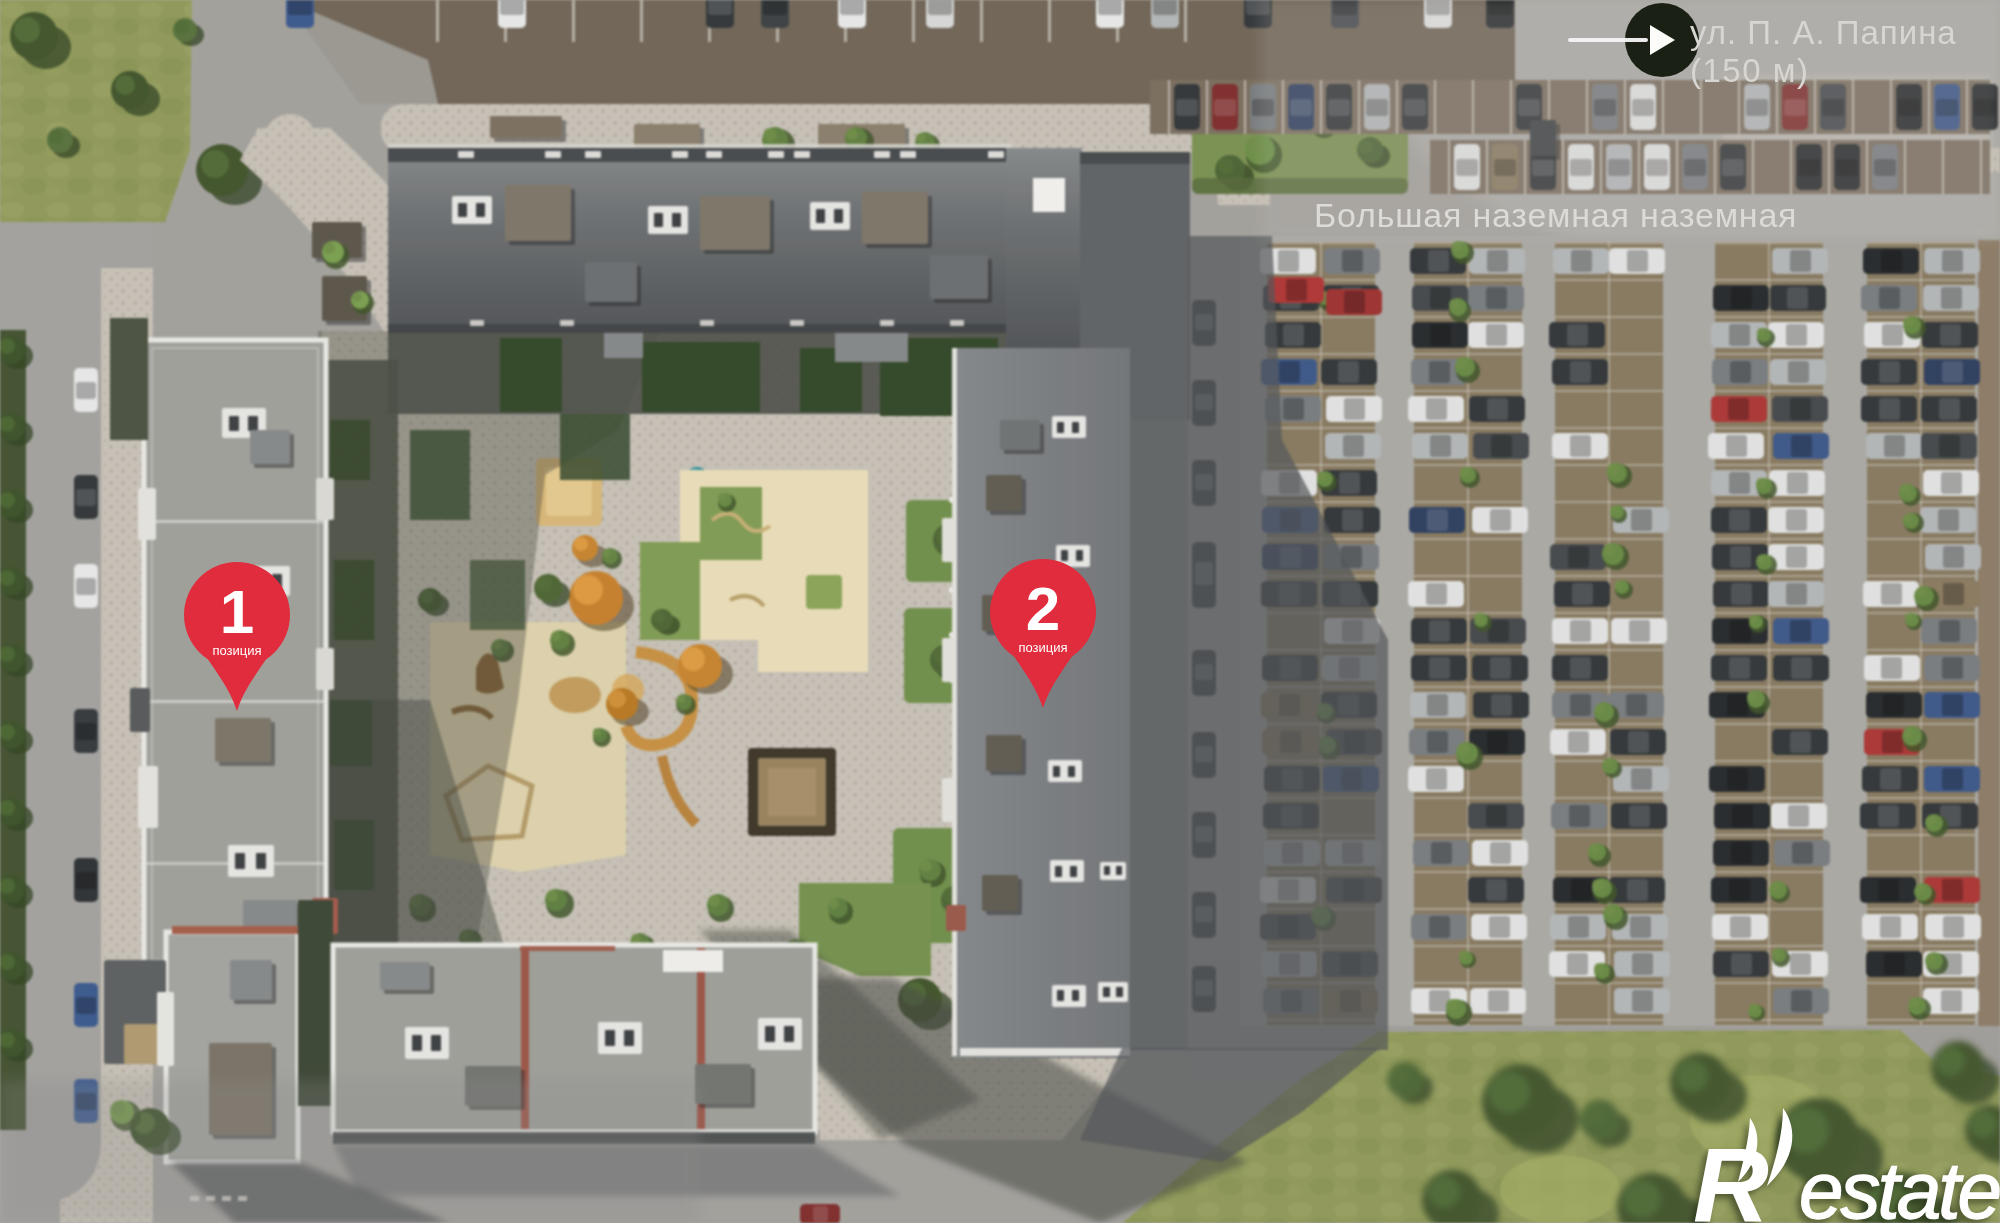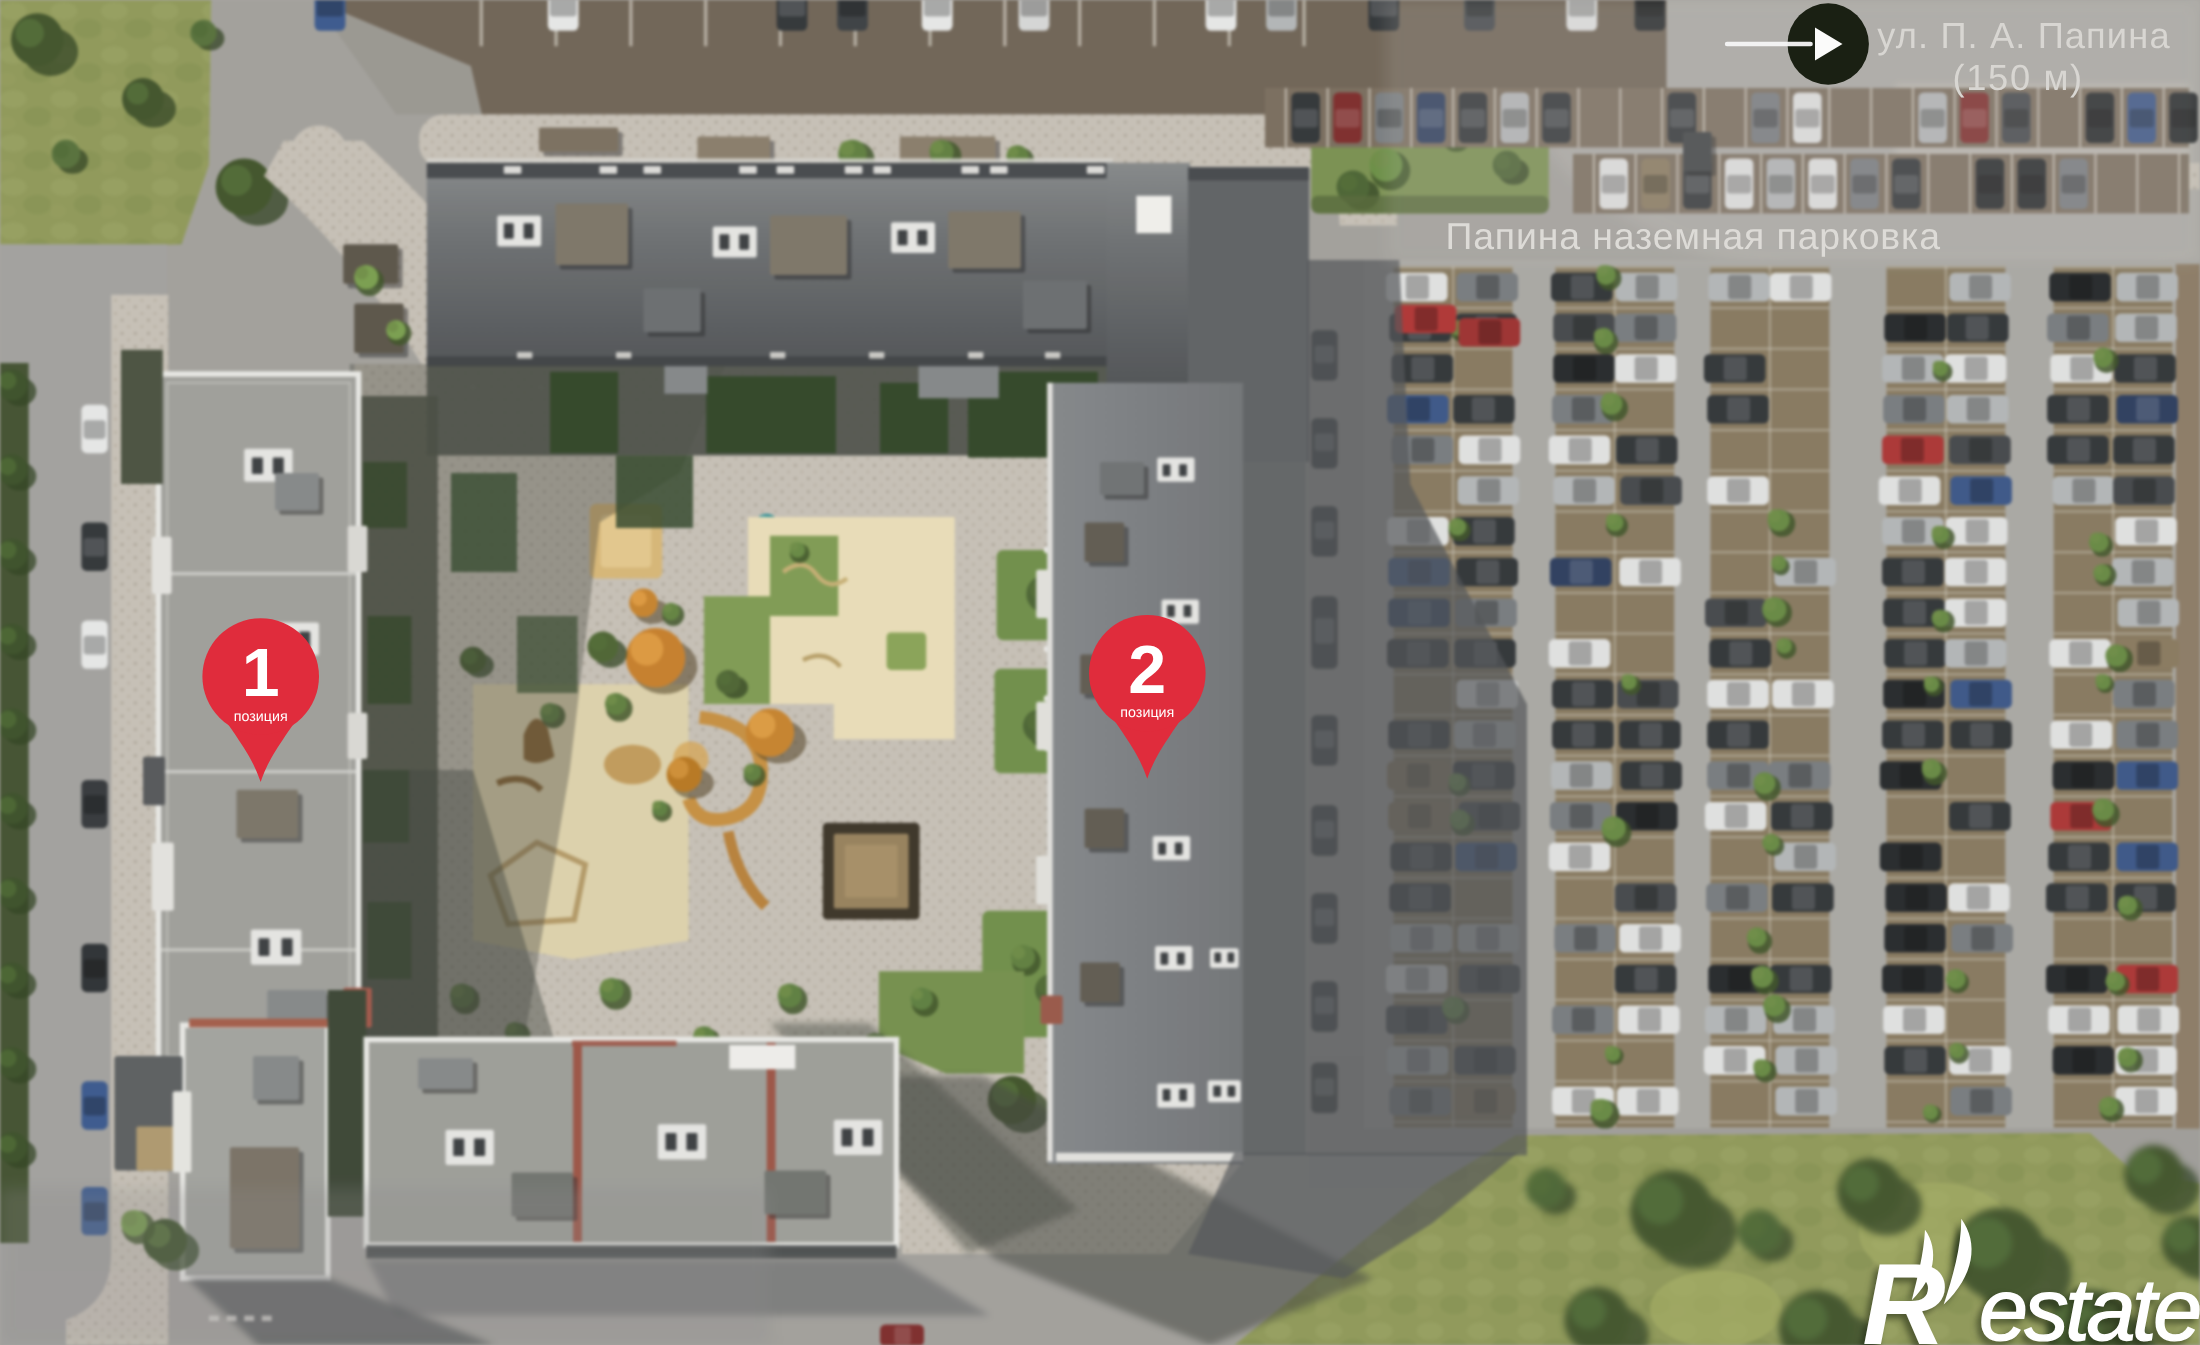--- a/index.html
+++ b/index.html
@@ -1333,23 +1333,23 @@
 
 <rect x="0" y="0" width="2000" height="1223" fill="#b0a893" opacity="0.06"></rect>
 </svg>
 
 <svg class="t" style="left:1540px;top:0px;filter:blur(0.6px)" width="160" height="90">
 <circle cx="122" cy="40" r="37" fill="#1a2013"></circle>
 <rect x="28" y="38" width="80" height="4" rx="2" fill="#f6f6f5" opacity="0.95"></rect>
 <polygon points="110,25 110,55 135,40" fill="#fbfbfa"></polygon>
 </svg>
 
-<div class="t" style="left:1690px;top:14px;width:300px;text-align:center;font-size:33px;letter-spacing:1px;color:#d8d6d2;line-height:38px">ул. П. А. Папина<br><span style="letter-spacing:1.5px">(150 м)&nbsp;</span></div>
-
-<div class="t" style="left:1314px;top:196px;font-size:34px;letter-spacing:0.8px;color:#dddbd7">Папина наземная парковка</div>
+<div class="t" style="left:1690px;top:14px;width:300px;text-align:left;font-size:33px;letter-spacing:1px;color:#d8d6d2;line-height:38px">ул. П. А. Папина<br><span style="letter-spacing:1.5px">(150 м)&nbsp;</span></div>
+
+<div class="t" style="left:1314px;top:196px;font-size:34px;letter-spacing:0.8px;color:#dddbd7">Большая наземная наземная</div>
 
 <svg class="t" style="left:177px;top:559px;filter:blur(0.4px)" width="120" height="160">
 <g transform="translate(60,56)">
 <path d="M -32,40 C -14,66 -6,78 0,96 C 6,78 14,66 32,40 Z" fill="#e02c3c"></path>
 <circle r="53" fill="#e02c3c"></circle>
 <text x="0" y="18" text-anchor="middle" font-family="Liberation Sans,sans-serif" font-size="62" font-weight="bold" fill="#fff">1</text>
 <text x="0" y="40" text-anchor="middle" font-family="Liberation Sans,sans-serif" font-size="13" fill="#fff">позиция</text>
 </g>
     </svg>
 

